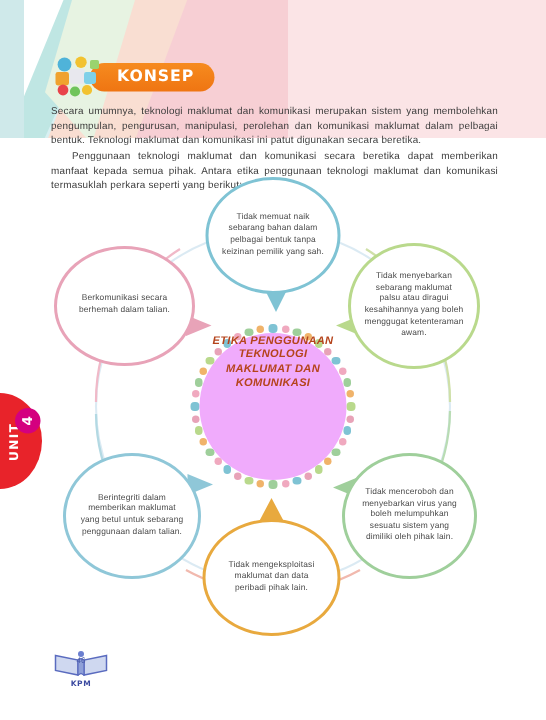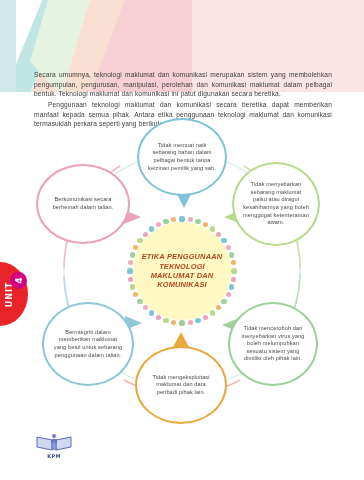--- a/index.html
+++ b/index.html
@@ -50,21 +50,21 @@
   .para.p2{top:100px;text-indent:14px;}
 
   
   .diagram{position:absolute;left:0;top:118px;width:364px;height:300px;}
 
   .center-wrap{position:absolute;left:127px;top:98px;width:110px;height:110px;}
   .dot-ring{position:absolute;inset:0;}
   .dot-ring i{position:absolute;width:5.2px;height:5.2px;border-radius:50%;}
   .center-circle{
     position:absolute;left:6px;top:6px;width:98px;height:98px;border-radius:50%;
-    background:#fef9c3;display:flex;align-items:center;justify-content:center;
+    background:#f0abfc;display:flex;align-items:flex-start;justify-content:center;
   }
   .center-text{
     text-align:center;color:#b5441c;font-weight:bold;font-style:italic;
     font-size:7.4px;line-height:9.4px;letter-spacing:.2px;
     font-family:"Liberation Sans", sans-serif;padding:0 6px;
   }
 
   .bubble{position:absolute;border-radius:50%;background:#fff;
     display:flex;align-items:center;justify-content:center;box-sizing:border-box;}
   .bubble .btxt{
@@ -122,20 +122,38 @@
   <div class="deco deco-tl-pinkwide"></div>
   <div class="deco deco-tl-cyanband"></div>
   <div class="deco deco-tl-tealtri"></div>
   <div class="deco deco-tl-peach"></div>
   <div class="deco deco-tl-rose"></div>
   <div class="deco deco-tl-mint"></div>
   <div class="deco deco-tl-white"></div>
   <div class="deco deco-leftstrip"></div>
   <div class="deco deco-white-body"></div>
 
+  <div class="konsep-row">
+    <div class="konsep-icon">
+      <svg viewBox="0 0 34 30" width="34" height="30">
+        <circle cx="9" cy="7" r="4.6" fill="#4fb3d9"></circle>
+        <circle cx="20" cy="5.5" r="3.8" fill="#f2c230"></circle>
+        <rect x="3" y="12" width="9" height="9" rx="1.6" fill="#f0a22e"></rect>
+        <rect x="12.5" y="10" width="10" height="10" rx="1.6" fill="#e8e8ee"></rect>
+        <rect x="22" y="12" width="8" height="8" rx="1.6" fill="#7fd0e8"></rect>
+        <circle cx="8" cy="24" r="3.6" fill="#e8434a"></circle>
+        <circle cx="16" cy="25" r="3.4" fill="#6fc45a"></circle>
+        <circle cx="24" cy="24" r="3.4" fill="#f2c230"></circle>
+        <rect x="26" y="4" width="6" height="6" rx="1.2" fill="#9ad36e"></rect>
+      </svg>
+    </div>
+    <div class="konsep-pill">
+      <span>KONSEP</span>
+    </div>
+  </div>
 
   <div class="para p1">Secara umumnya, teknologi maklumat dan komunikasi merupakan sistem yang membolehkan pengumpulan, pengurusan, manipulasi, perolehan dan komunikasi maklumat dalam pelbagai bentuk. Teknologi maklumat dan komunikasi ini patut digunakan secara beretika.</div>
   <div class="para p2">Penggunaan teknologi maklumat dan komunikasi secara beretika dapat memberikan manfaat kepada semua pihak. Antara etika penggunaan teknologi maklumat dan komunikasi termasuklah perkara seperti yang berikut:</div>
 
   <div class="diagram">
 
     <svg width="364" height="300" style="position:absolute;left:0;top:0;">
       <circle cx="182" cy="153" r="118" fill="none" stroke="#cfe3ef" stroke-width="1.4" opacity=".75"></circle>
       <path d="M64 150 A 120 120 0 0 1 120 48" fill="none" stroke="#f0b9c8" stroke-width="1.5"></path>
       <path d="M244 48 A 120 120 0 0 1 300 150" fill="none" stroke="#cfe0a8" stroke-width="1.5"></path>

